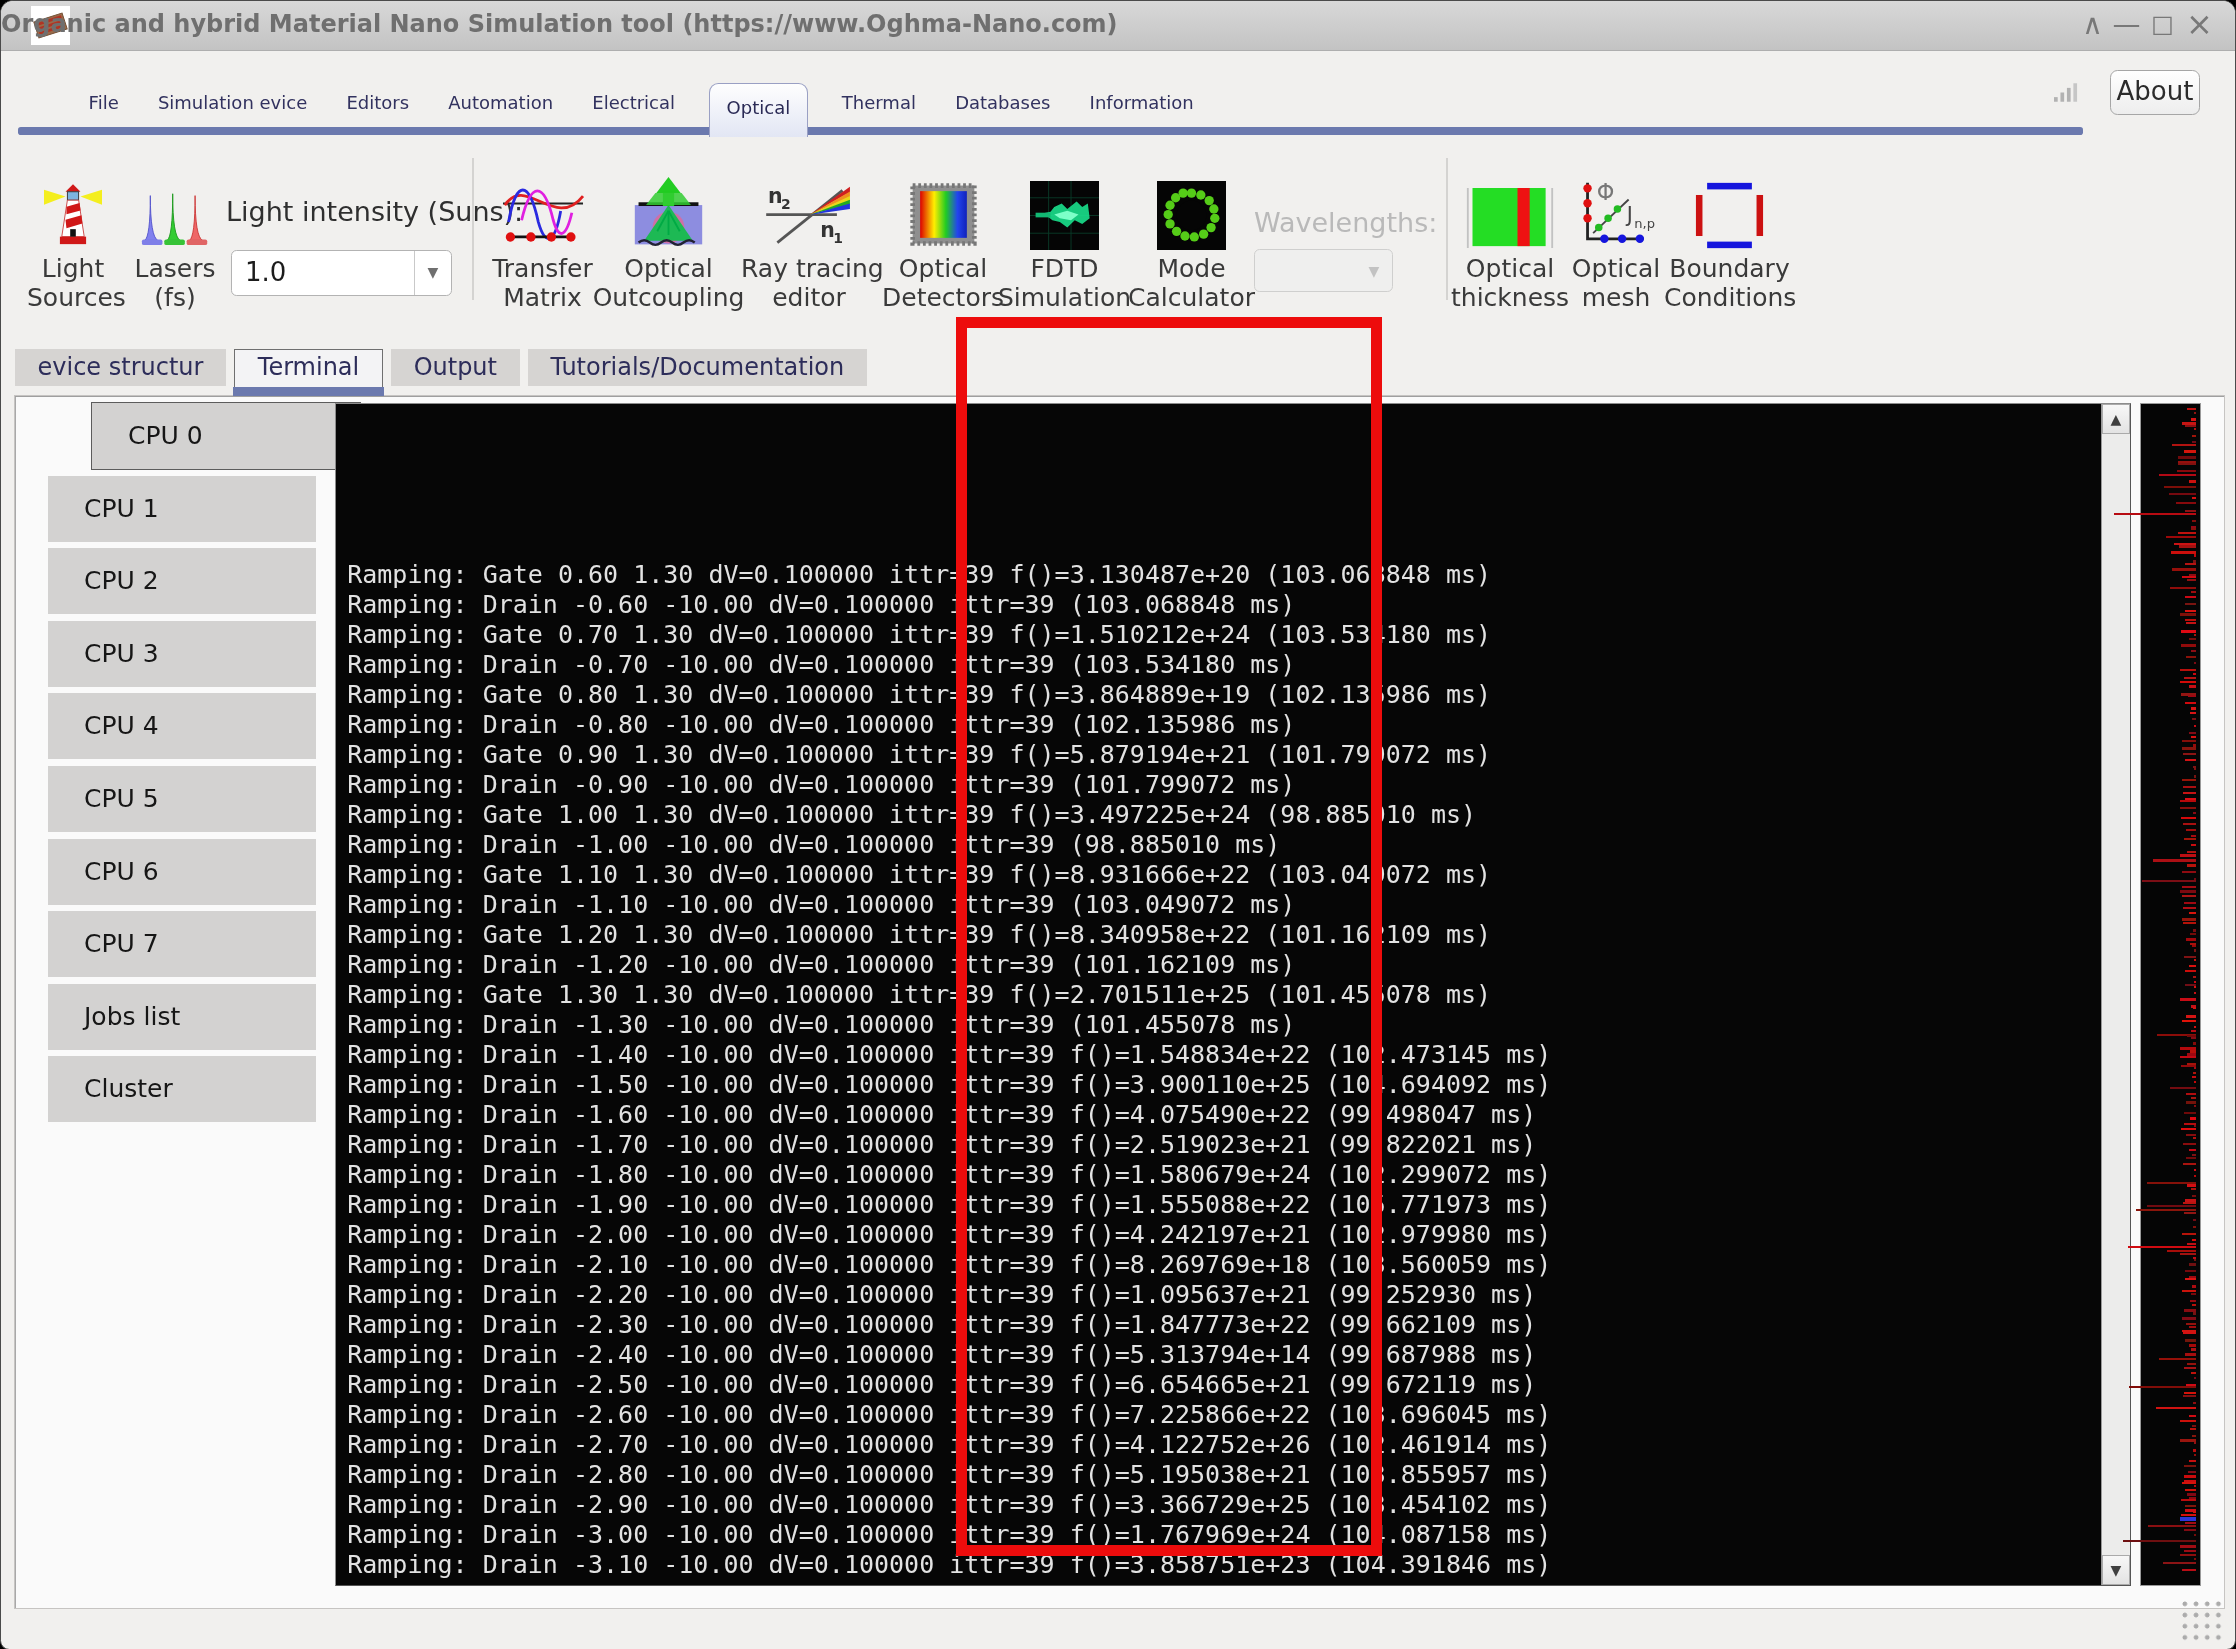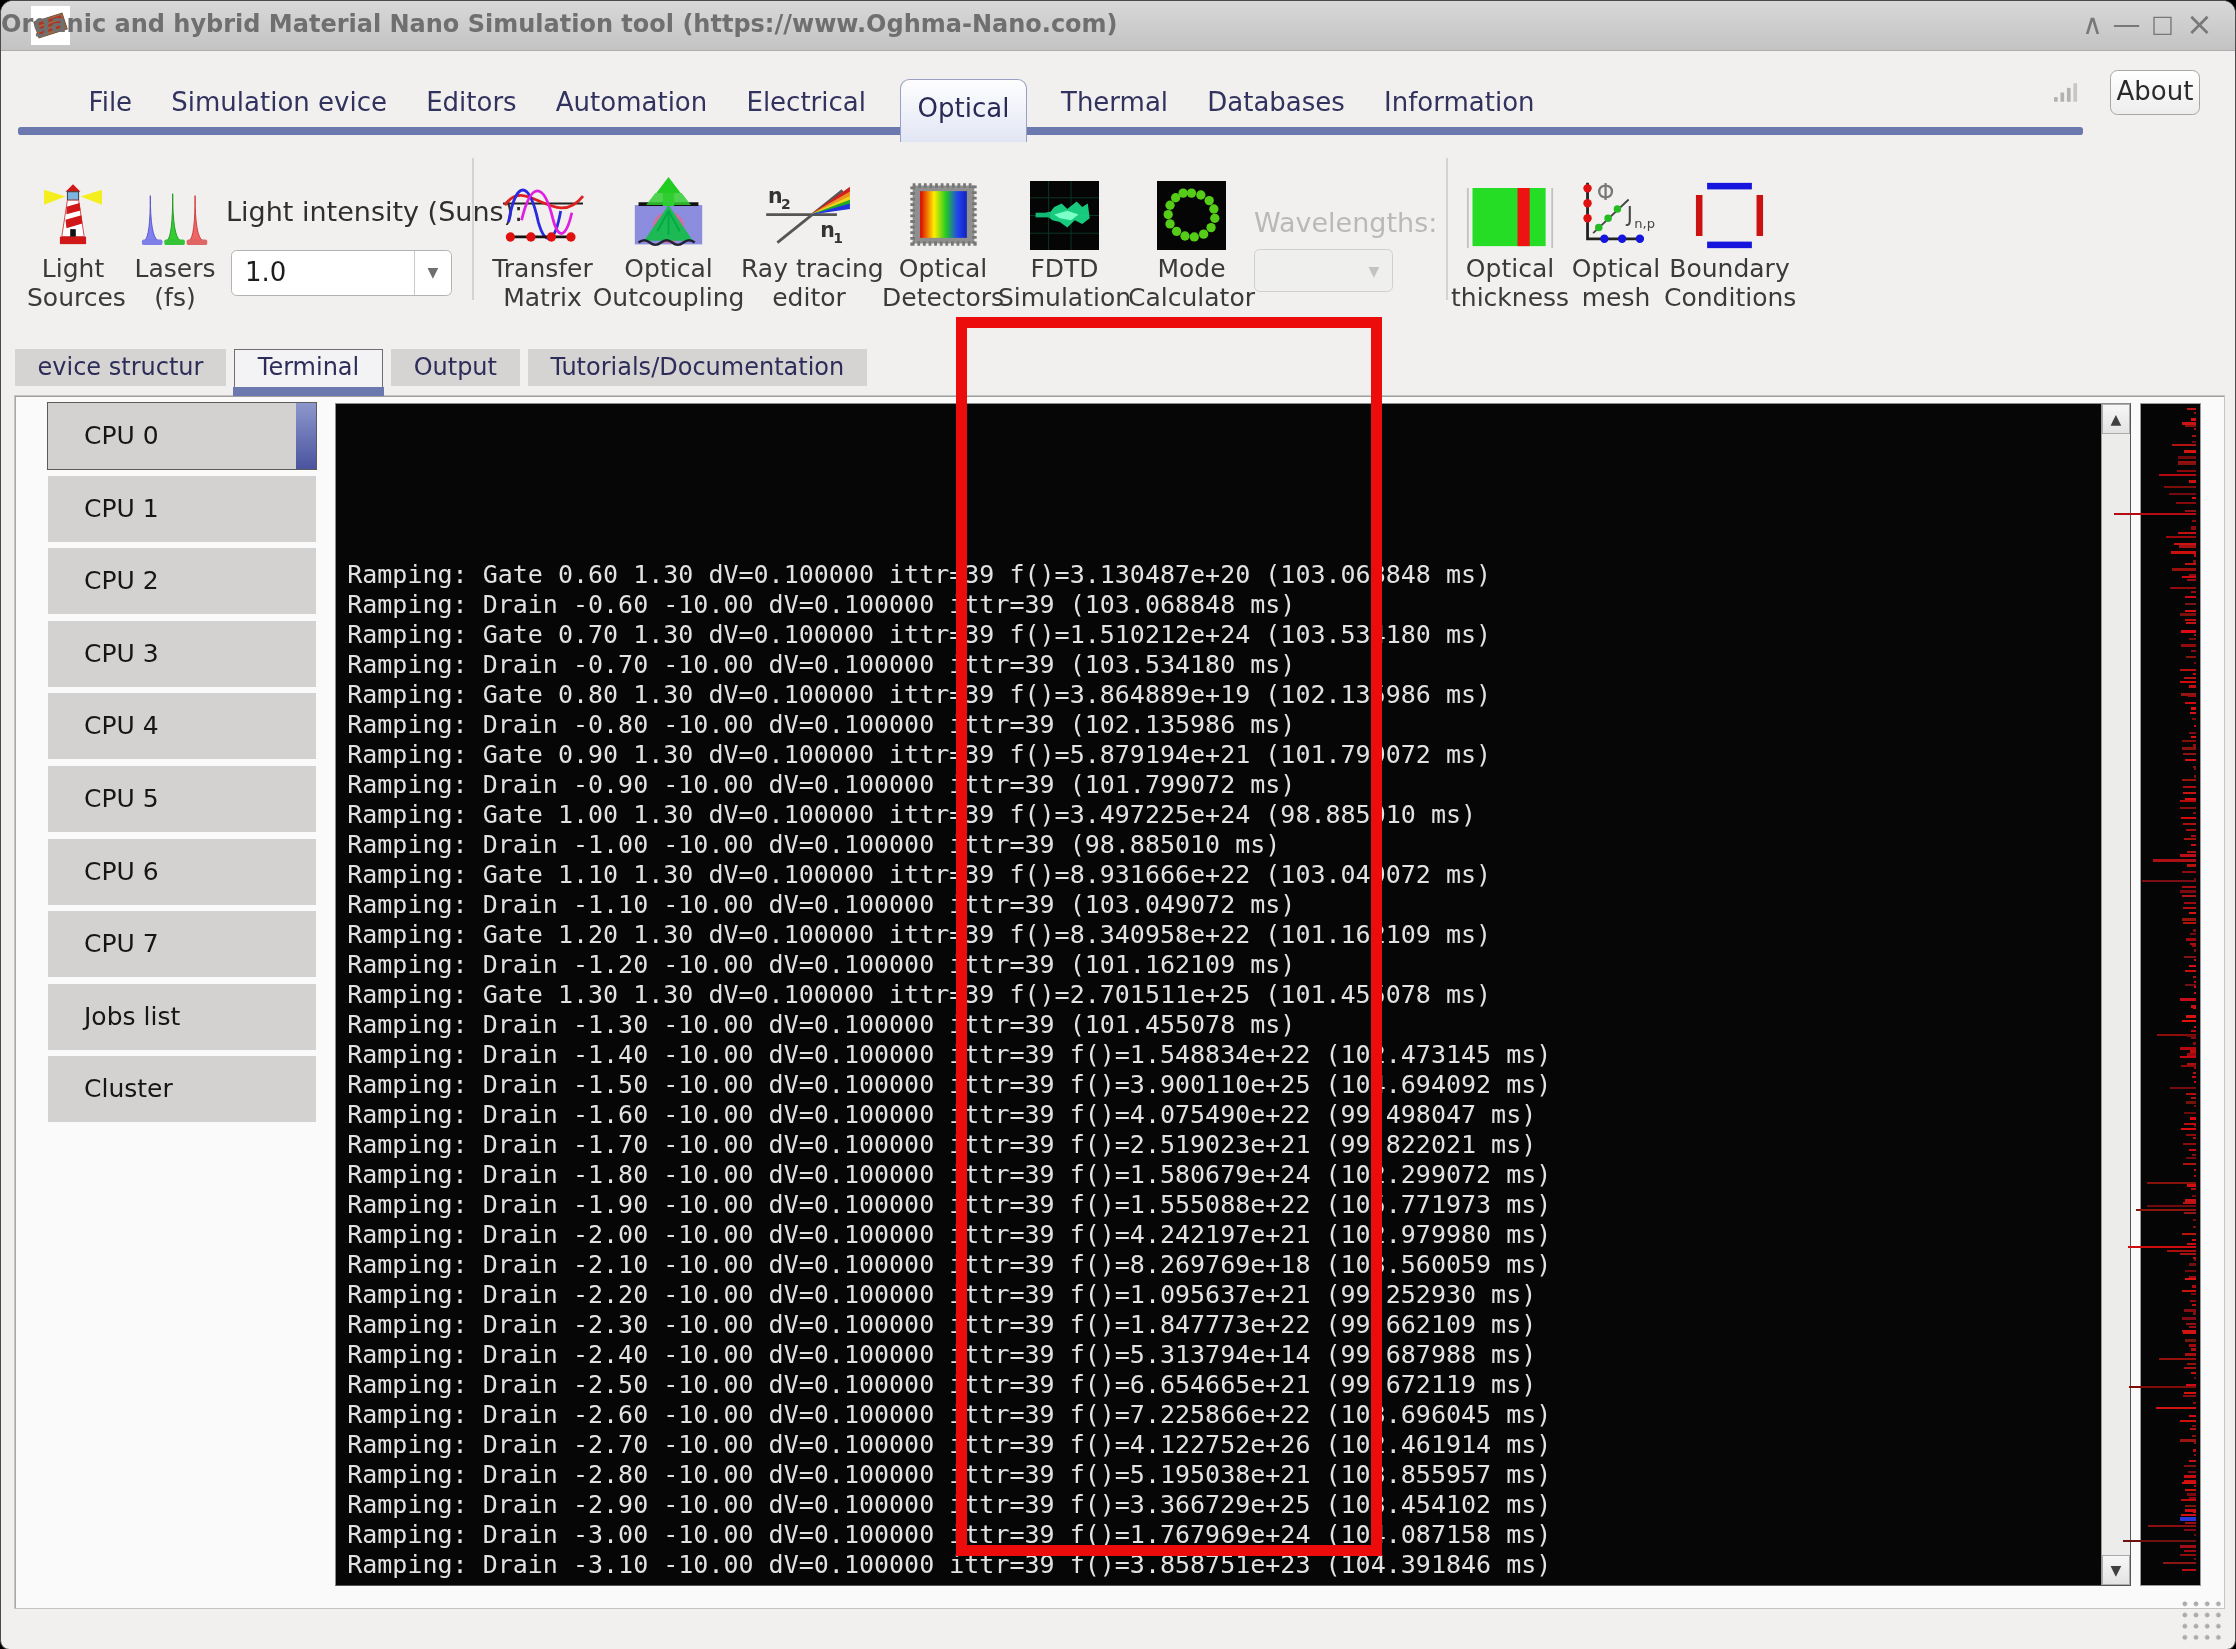--- a/index.html
+++ b/index.html
@@ -6,21 +6,21 @@
   #app{position:relative;width:2236px;height:1650px;background:#000;font-family:"DejaVu Sans",sans-serif;overflow:hidden;}
   .window{position:absolute;inset:0;background:#f1f0ee;border-radius:13px 13px 9.4px 9.4px;overflow:hidden;border:0.9px solid #4a4a4a;}
   
   .titlebar{position:absolute;left:0;top:0;right:0;height:49px;background:linear-gradient(#d8d8d8,#c3c3c3);border-bottom:0.9px solid #aeaeae;}
   .title{position:absolute;left:0;right:0;top:9.4px;text-align:left;font-size:24px;font-weight:bold;color:#6f6f6f;}
   .appicon{position:absolute;left:30px;top:4.7px;width:39px;height:39px;background:#fff;}
   .winbtn{position:absolute;top:0;height:49px;width:37px;color:#787878;font-size:28px;text-align:center;line-height:47px;cursor:default;}
   .wb-shade{right:124px;}.wb-min{right:90px;}.wb-max{right:54px;font-size:24px;}.wb-close{right:17px;font-size:32px;}
   
   .menurow{position:absolute;left:82px;top:71px;height:60px;display:flex;gap:28px;align-items:center;z-index:3;}
-  .mtab{font-size:26px;color:#32325f;padding:3.7px 5.6px;white-space:nowrap;}
+  .mtab{font-size:18px;color:#32325f;padding:3.7px 5.6px;white-space:nowrap;}
   .mtab.selected{background:linear-gradient(#fefefe,#e2e6f4);border:0.9px solid #9aa0c4;border-bottom:none;border-radius:9.4px 9.4px 0 0;padding:13px 17px 19px 17px;position:relative;top:8.4px;z-index:4;color:#2a2a55;}
   .menu-underline{position:absolute;left:17px;top:126px;width:2065px;height:8.4px;background:#6b79ae;border-radius:2.8px;z-index:2;}
   .about-btn{position:absolute;right:35px;top:69px;width:88px;height:43px;background:linear-gradient(#ffffff,#ededed);border:0.9px solid #a6a6a6;border-radius:7.5px;font-size:26px;color:#2b2b2b;text-align:center;line-height:41px;}
   .signal{position:absolute;right:157px;top:82px;}
   
   .tbtn{position:absolute;top:157px;text-align:center;}
   .ticon{height:92px;display:flex;align-items:flex-end;justify-content:center;}
   .tlabel{font-size:25px;line-height:29px;color:#3a3a3a;margin-top:3.7px;white-space:nowrap;}
   .field-label{position:absolute;font-size:27px;color:#2f2f2f;white-space:nowrap;}
   .field-label.disabled{color:#b9b9b9;}
@@ -34,21 +34,21 @@
   .tabs2{position:absolute;left:14px;top:348px;display:flex;gap:8.4px;z-index:1;}
   .tab2{height:37px;background:#d6d4d2;color:#2d2d5a;font-size:24px;line-height:37px;padding:0 22.5px;white-space:nowrap;}
   .tab2.selected{background:#f3f3f5;border:1.9px solid #6f6f6f;line-height:34px;position:relative;}
   .tab2.selected::after{content:"";position:absolute;left:-1.9px;right:-1.9px;top:100%;height:9.4px;background:#6b79ae;}
   
   .frame{position:absolute;left:13px;top:394px;width:2209px;height:1212px;background:#fafafa;border:1.9px solid #c6c4c2;box-shadow:inset 0.9px 0.9px 0 #9f9f9f;}
   
   .sidebar{position:absolute;left:47px;top:402px;display:flex;flex-direction:column;gap:6.6px;}
   .side-item{position:relative;width:268px;height:66px;background:#d3d2d1;}
   .side-item [data-bind-item]{position:absolute;left:36px;top:0;font-size:25px;line-height:66px;color:#161616;}
-  .side-item.selected{outline:1.9px solid #5c5c5c;}
+  .side-item.selected{outline:1.9px solid #5c5c5c;margin-left:44px;}
   .side-item.selected::after{content:"";position:absolute;right:0;top:0;bottom:0;width:19.7px;background:linear-gradient(180deg,#8d97cc,#4a549e);}
   
   .terminal{position:absolute;left:334px;top:402px;width:1796px;height:1183px;background:#060606;border-top:1.9px solid #8c8c8c;border-left:1.9px solid #8c8c8c;border-right:0.9px solid #555;border-bottom:0.9px solid #555;box-sizing:border-box;}
   .term-text{position:absolute;left:11.2px;top:5.6px;right:34px;bottom:3.7px;overflow:hidden;font-family:"DejaVu Sans Mono",monospace;font-size:25px;line-height:30px;color:#e2e2e2;white-space:pre;}
   .tline{height:30px;white-space:pre;}
   .vscroll{position:absolute;right:0;top:0;bottom:0;width:28px;background:#ececeb;border-left:0.9px solid #9a9a9a;}
   .sbtn{position:absolute;left:0;right:0;height:30px;background:linear-gradient(#f7f7f7,#e3e3e3);border:0.9px solid #aaa;box-sizing:border-box;color:#3f3f3f;font-size:14px;text-align:center;line-height:28px;}
   .sbtn.up{top:0;}.sbtn.down{bottom:0;}
   
   .strip{position:absolute;left:2139px;top:402px;width:61px;height:1183px;background:#050505;border:0.9px solid #9a9a9a;box-sizing:border-box;}

